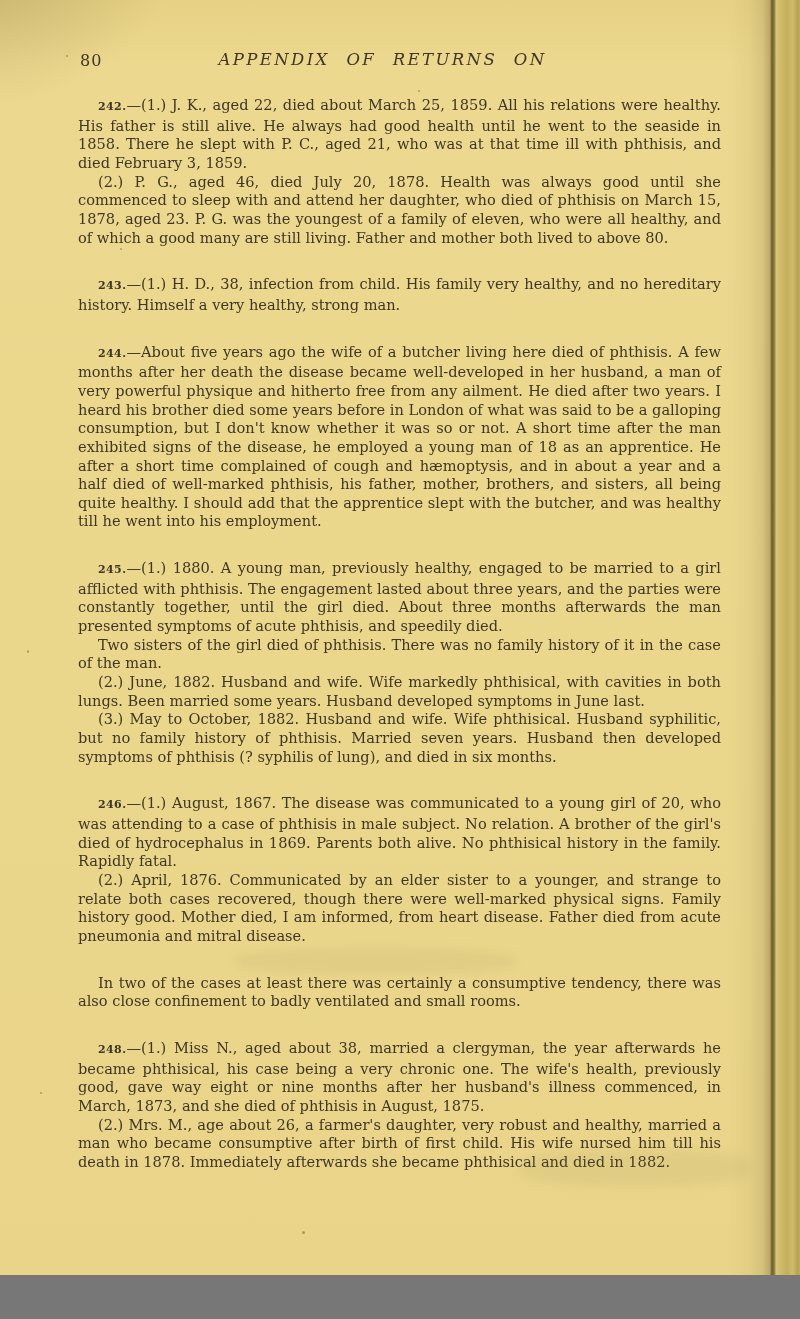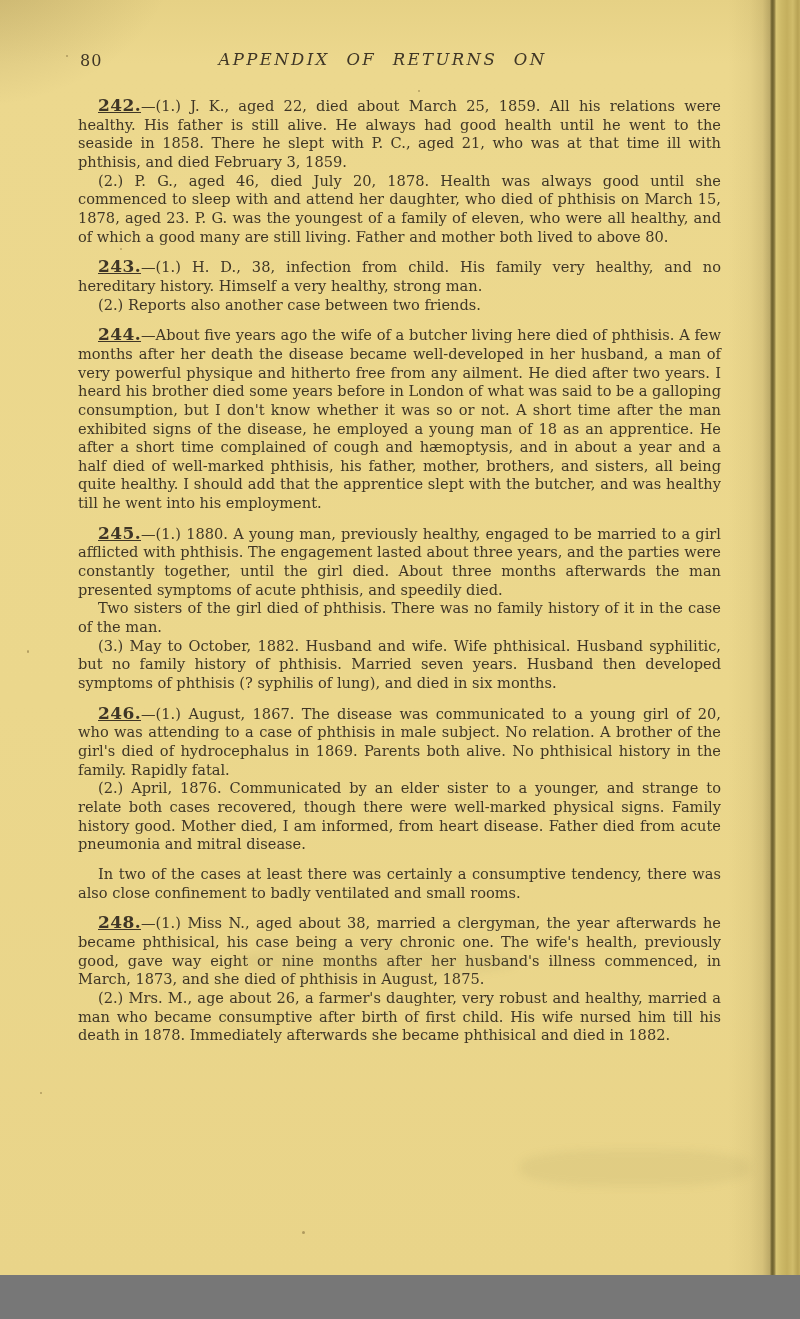--- a/index.html
+++ b/index.html
@@ -37,23 +37,23 @@
   .running-title{
     position:absolute;left:-17px;right:17px;top:0;text-align:center;
     font-style:italic;font-size:16.5px;letter-spacing:2.4px;word-spacing:9px;
     white-space:nowrap;
   }
   .returns{
     position:absolute;top:96px;left:78px;width:643px;
     font-size:14.6px;line-height:18.65px;
     text-align:justify;
   }
-  .return-entry + .return-entry{margin-top:11px;}
+  .return-entry + .return-entry{margin-top:28px;}
   p.para{margin:0;text-indent:20px;}
-  .return-num{font-weight:bold;font-size:17px;letter-spacing:0.4px;text-decoration:underline;}
+  .return-num{font-weight:bold;font-size:11px;letter-spacing:0.4px;}
   
   .speck{position:absolute;border-radius:50%;background:rgba(95,75,35,0.42);}
   .smudge{position:absolute;background:rgba(150,140,80,0.10);filter:blur(4px);border-radius:40%;}
 </style>
 </head>
 <body>
 
 <div class="page">
 
   <div class="edge-right"></div>
@@ -63,28 +63,28 @@
     <span class="running-title">APPENDIX OF RETURNS ON</span>
   </div>
 
   <div class="returns" id="returns">
       <section class="return-entry">
         <p class="para"><b class="return-num">242.</b><span>—(1.) J. K., aged 22, died about March 25, 1859.  All his relations were healthy.  His father is still alive.  He always had good health until he went to the seaside in 1858.  There he slept with P. C., aged 21, who was at that time ill with phthisis, and died February 3, 1859.</span></p>
         <p class="para">(2.) P. G., aged 46, died July 20, 1878.  Health was always good until she commenced to sleep with and attend her daughter, who died of phthisis on March 15, 1878, aged 23.  P. G. was the youngest of a family of eleven, who were all healthy, and of which a good many are still living.  Father and mother both lived to above 80.</p>
       </section>
       <section class="return-entry">
         <p class="para"><b class="return-num">243.</b><span>—(1.) H. D., 38, infection from child.  His family very healthy, and no hereditary history.  Himself a very healthy, strong man.</span></p>
-        <p class="para">(2.) Reports also another case between two friends.</p>
       </section>
       <section class="return-entry">
         <p class="para"><b class="return-num">244.</b><span>—About five years ago the wife of a butcher living here died of phthisis.  A few months after her death the disease became well-developed in her husband, a man of very powerful physique and hitherto free from any ailment.  He died after two years.  I heard his brother died some years before in London of what was said to be a galloping consumption, but I don't know whether it was so or not.  A short time after the man exhibited signs of the disease, he employed a young man of 18 as an apprentice.  He after a short time complained of cough and hæmoptysis, and in about a year and a half died of well-marked phthisis, his father, mother, brothers, and sisters, all being quite healthy.  I should add that the apprentice slept with the butcher, and was healthy till he went into his employment.</span></p>
       </section>
       <section class="return-entry">
         <p class="para"><b class="return-num">245.</b><span>—(1.) 1880.  A young man, previously healthy, engaged to be married to a girl afflicted with phthisis.  The engagement lasted about three years, and the parties were constantly together, until the girl died.  About three months afterwards the man presented symptoms of acute phthisis, and speedily died.</span></p>
         <p class="para">Two sisters of the girl died of phthisis.  There was no family history of it in the case of the man.</p>
+        <p class="para">(2.) June, 1882.  Husband and wife.  Wife markedly phthisical, with cavities in both lungs.  Been married some years.  Husband developed symptoms in June last.</p>
         <p class="para">(3.) May to October, 1882.  Husband and wife.  Wife phthisical.  Husband syphilitic, but no family history of phthisis.  Married seven years.  Husband then developed symptoms of phthisis (? syphilis of lung), and died in six months.</p>
       </section>
       <section class="return-entry">
         <p class="para"><b class="return-num">246.</b><span>—(1.) August, 1867.  The disease was communicated to a young girl of 20, who was attending to a case of phthisis in male subject.  No relation.  A brother of the girl's died of hydrocephalus in 1869.  Parents both alive.  No phthisical history in the family.  Rapidly fatal.</span></p>
         <p class="para">(2.) April, 1876.  Communicated by an elder sister to a younger, and strange to relate both cases recovered, though there were well-marked physical signs.  Family history good.  Mother died, I am informed, from heart disease.  Father died from acute pneumonia and mitral disease.</p>
       </section>
       <section class="return-entry">
         <p class="para">In two of the cases at least there was certainly a consumptive tendency, there was also close confinement to badly ventilated and small rooms.</p>
       </section>
       <section class="return-entry">

